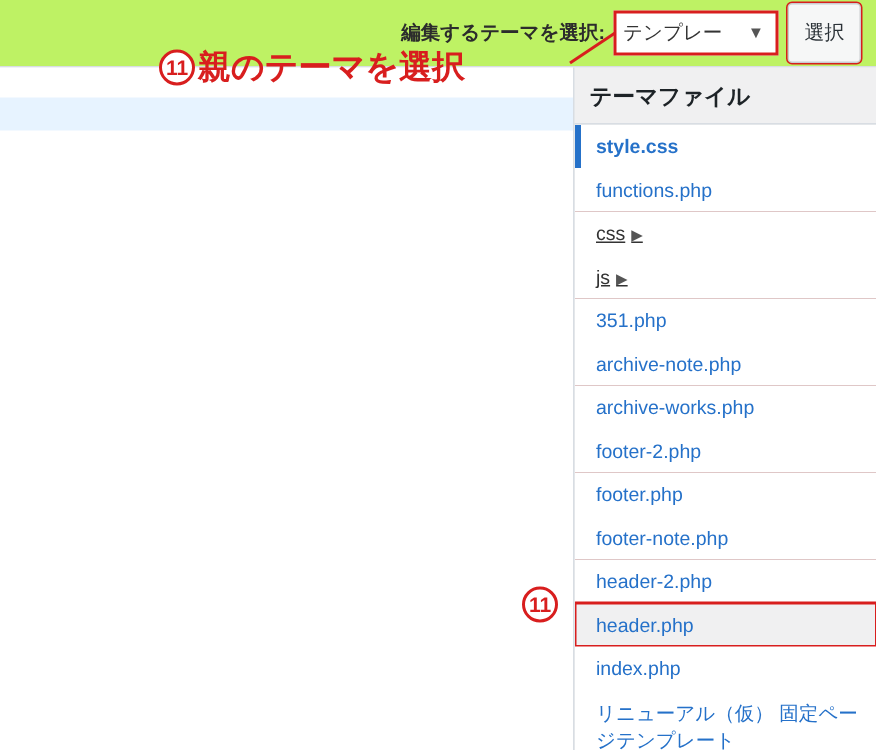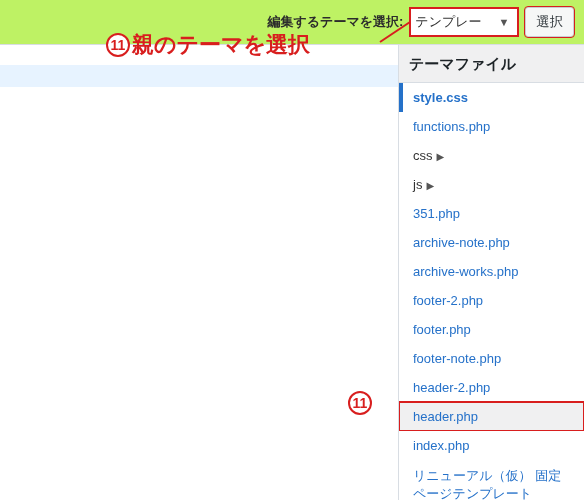--- a/index.html
+++ b/index.html
@@ -43,21 +43,21 @@
     right: 8px;
     top: 50%;
     transform: translateY(-50%);
     font-size: 11px;
     color: #555;
   }
   .select-btn {
     border: 1px solid #c9cdd0;
     background: #f6f7f7;
     color: #2c3338;
-    height: 30px;
+    height: 40px;
     padding: 0 10px;
     border-radius: 3px;
     cursor: pointer;
     outline: 1px solid #d81e1e;
     outline-offset: 0;
   }
   .annotation-top {
     position: absolute;
     left: 106px;
     top: 30px;
@@ -96,21 +96,21 @@
   .editor-pane {
     flex: 1;
     background: #fff;
   }
   .editor-line {
     height: 22px;
     background: #e7f3ff;
     margin-top: 20px;
   }
   .side-panel {
-    width: 186px;
+    width: 202px;
     background: #f0f0f1;
     border-left: 1px solid #d8dde3;
     display: flex;
     flex-direction: column;
   }
   .side-title {
     font-size: 15px;
     font-weight: bold;
     color: #1d2327;
     padding: 10px 10px 8px 10px;
@@ -144,21 +144,21 @@
   .file-item.highlight {
     background: #f0f0f1;
     outline: 2px solid #d81e1e;
     outline-offset: -1px;
   }
   .file-item .expand {
     color: #555;
     font-size: 10px;
     margin-left: 4px;
   }
-  .file-item.folder { color: #333; }
+  .file-item.folder { color: #333; text-decoration: underline; }
   .template-item { line-height: 1.4; }
   .annotation-11 {
     position: absolute;
     left: 348px;
     top: 391px;
     z-index: 10;
     pointer-events: none;
   }
   
   .side-panel::after{ content:""; }

